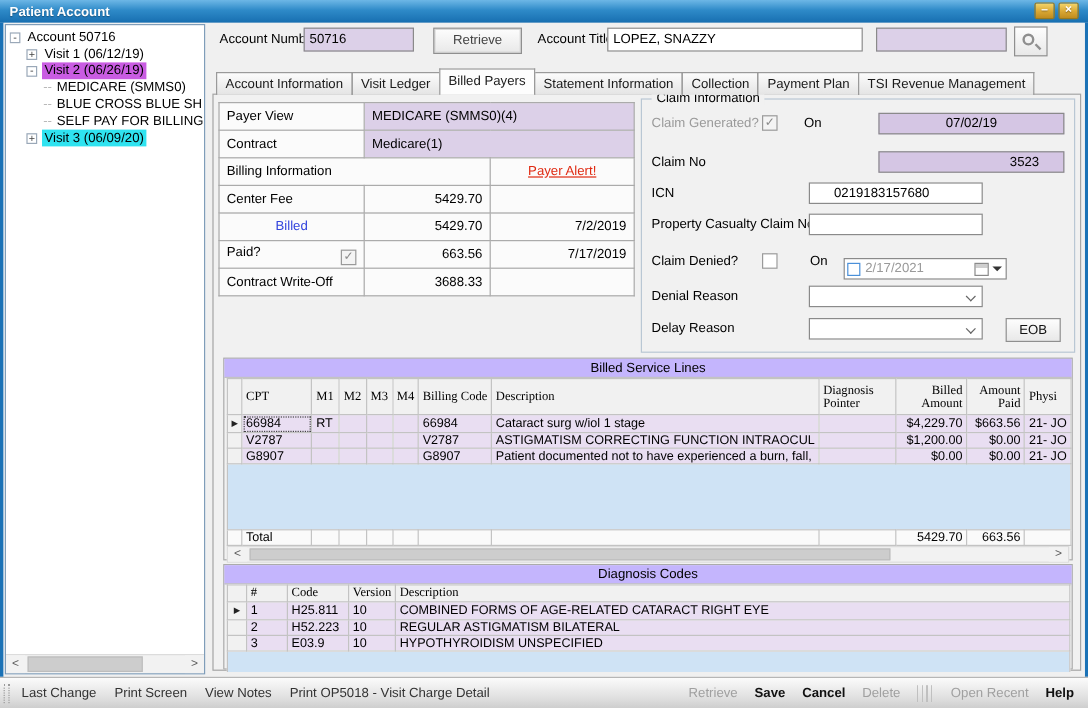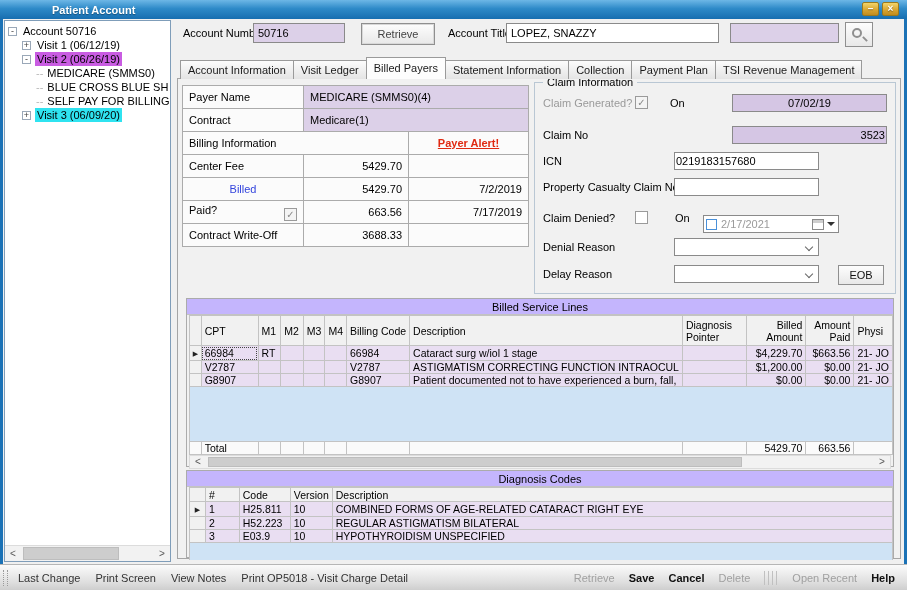--- a/index.html
+++ b/index.html
@@ -2,21 +2,21 @@
 <html><head>
 <meta charset="utf-8">
 <style>
   * { box-sizing: border-box; margin:0; padding:0; font-family:"Liberation Sans", sans-serif; }
   html,body { width:907px; height:590px; }
   body { position:relative; background:#f0f0f0; font-size:11px; color:#000; overflow:hidden; }
 
   
   .titlebar { position:absolute; left:0; top:0; width:907px; height:19px;
     background:linear-gradient(#6db7e6, #2e8ac8 45%, #176eb0); display:flex; align-items:center; }
-  .titlebar .title { color:#fff; font-weight:bold; font-size:11px; padding-left:8px; text-shadow:0 1px 1px rgba(0,0,0,.35);margin-left:44px; }
+  .titlebar .title { color:#fff; font-weight:bold; font-size:11px; padding-left:8px; text-shadow:0 1px 1px rgba(0,0,0,.35); }
   .tb-btns { position:absolute; right:8px; top:2px; display:flex; gap:3px; }
   .tbbtn { width:17px; height:14px; border:1px solid #9a7a1e; border-radius:2px;
     background:linear-gradient(#f3d469,#d9a733 55%,#c08c1f); color:#fff; font-size:10px; line-height:12px;
     text-align:center; font-weight:bold; cursor:pointer; text-shadow:0 1px 1px rgba(0,0,0,.4); }
   .borderL, .borderR { position:absolute; top:19px; width:3px; height:545px; background:#1b72b6; }
   .borderL { left:0; } .borderR { right:0; }
   .content { position:absolute; left:3px; top:19px; width:901px; height:545px; background:#f0f0f0; }
 
   
   .treepanel { position:absolute; left:1px; top:1px; width:167px; height:542px; background:#fff;
@@ -53,54 +53,54 @@
     border:1px solid #9a9a9a; border-bottom:none; margin-right:-1px; color:#1a1a1a; cursor:pointer; }
   .tab.active { height:22px; line-height:21px; background:#fdfdfd; position:relative; z-index:4; }
   .tabpanel { position:absolute; left:174px; top:59px; width:724px; height:481px; border:1px solid #a5a5a5; background:#f1f1f1; }
 
   
   .payer { position:absolute; left:4px; top:6px; border-collapse:collapse; table-layout:fixed; }
   .payer td { border:1px solid #ababab; height:23px; padding:0 6px; background:#fbfbfb; overflow:hidden; white-space:nowrap; }
   .payer td.vpurple { background:#dcd0e8; }
   .payer td.num { text-align:right; }
   .payer td.hdrcell { text-align:right; }
-  .alertlink { color:#e02a12; font-weight:bold; text-decoration:underline; display:block; text-align:center; cursor:pointer; }
+  .alertlink { color:#e02a12; font-weight:normal; text-decoration:underline; display:block; text-align:center; cursor:pointer; }
   .billedlink { color:#3344dd; display:block; text-align:center; cursor:pointer; }
   .cb { display:inline-block; width:13px; height:13px; border:1px solid #9a9a9a; background:#f4f4f4;
     font-size:10px; line-height:12px; text-align:center; color:#8a8a8a; vertical-align:middle; }
   .cb.white { background:#fff; }
   .paidcb { float:right; margin-top:4px; }
 
   
   .groupbox { position:absolute; border:1px solid #b9c7d4; }
   .grouplegend { position:absolute; top:-7px; left:8px; background:#f1f1f1; padding:0 4px; }
   .claim { left:356px; top:3px; width:362px; height:212px; }
   .claim .lbl { left:8px; }
   .dislbl { color:#9a9a9a; }
-  .cfield { position:absolute; height:18px; border:1px solid #8a8a8a; font-size:11px; line-height:16px; padding:0 1px; }
+  .cfield { position:absolute; height:18px; border:1px solid #8a8a8a; font-size:11px; line-height:16px; padding:0 20px; }
   .cfield.purple { background:#d5c6e4; }
   .cfield.white { background:#fff; }
   .combo { position:absolute; height:18px; border:1px solid #8a8a8a; background:#fff; }
   .chev { position:absolute; right:6px; top:5px; width:6px; height:6px; border-right:1px solid #666; border-bottom:1px solid #666; transform:rotate(45deg); }
   .dtp { position:absolute; height:18px; border:1px solid #8a8a8a; background:#fff; display:flex; align-items:center; padding-left:2px; }
   .dtp .minicb { width:11px; height:11px; border:1px solid #4a90d9; background:#fff; margin-right:4px; flex:0 0 11px; }
   .dtp .dtxt { color:#9a9a9a; flex:1; }
   .calicon { width:12px; height:11px; border:1px solid #8a8a8a; background:linear-gradient(#cfcfcf 0 3px, #fff 3px); margin-right:3px; }
   .ddarrow { width:0; height:0; border-left:4px solid transparent; border-right:4px solid transparent; border-top:4px solid #333; margin-right:3px; }
   .btn-eob { left:303px; top:182px; width:46px; height:20px; color:#111; }
 
   
   .gridgroup { position:absolute; left:8px; width:708px; border:1px solid #ababab; background:#f1f1f1; }
   .svc { top:219px; height:169px; }
   .dx  { top:391px; height:88px; }
   .gcaption { height:16px; line-height:16px; text-align:center; border-bottom:1px solid #c3c3c3; background:#c4b5fd; }
   .grid { border-collapse:collapse; table-layout:fixed; margin-left:2px; margin-top:0; background:#fff; }
   .grid th, .grid td { border:1px solid #c3c3c3; font-weight:normal; font-size:10.5px; padding:0 3px;
     overflow:hidden; white-space:nowrap; text-align:left; }
-  .grid th { background:#f1f1f1; height:30px; vertical-align:middle; }
+  .grid th { background:#f1f1f1; height:30px; vertical-align:middle;font-family:Liberation Serif, serif; }
   .grid th.r, .grid td.r { text-align:right; }
   .grid td { height:13px; line-height:12px; background:#e9def2; }
   .grid td.selcell { background:#f1f1f1; text-align:center; padding:0; }
   .selarrow { font-size:7px; color:#222; line-height:12px; }
   .grid tr.fillrow td { background:#cfe3f5; border-left:1px solid #c3c3c3; border-right:1px solid #c3c3c3; border-top:none; border-bottom:none; }
   .grid tr.totalrow td { background:#fafafa; }
   .focuscell { outline:1px dotted #444; outline-offset:-2px; }
   .dxgrid th { height:14px; }
   .gridscroll { position:relative; height:14px; margin:0 2px; background:#f2f2f2; border:1px solid #dcdcdc; display:flex; }
   .gridscroll .sb-btn { height:12px; line-height:12px; }
@@ -196,21 +196,21 @@
   <div class="tabpanel">
 
     <table class="payer">
       <colgroup>
           <col style="width:121px">
           <col style="width:105px">
           <col style="width:120px">
         </colgroup>
       <tbody>
           <tr>
-        <td>Payer Name</td>
+        <td>Payer View</td>
         <td class="vpurple" colspan="2">MEDICARE (SMMS0)(4)</td>
       </tr>
       <tr>
         <td>Contract</td>
         <td class="vpurple" colspan="2">Medicare(1)</td>
       </tr>
       <tr>
         <td colspan="2">Billing Information</td>
         <td>
               <span class="alertlink">Payer Alert!</span>

